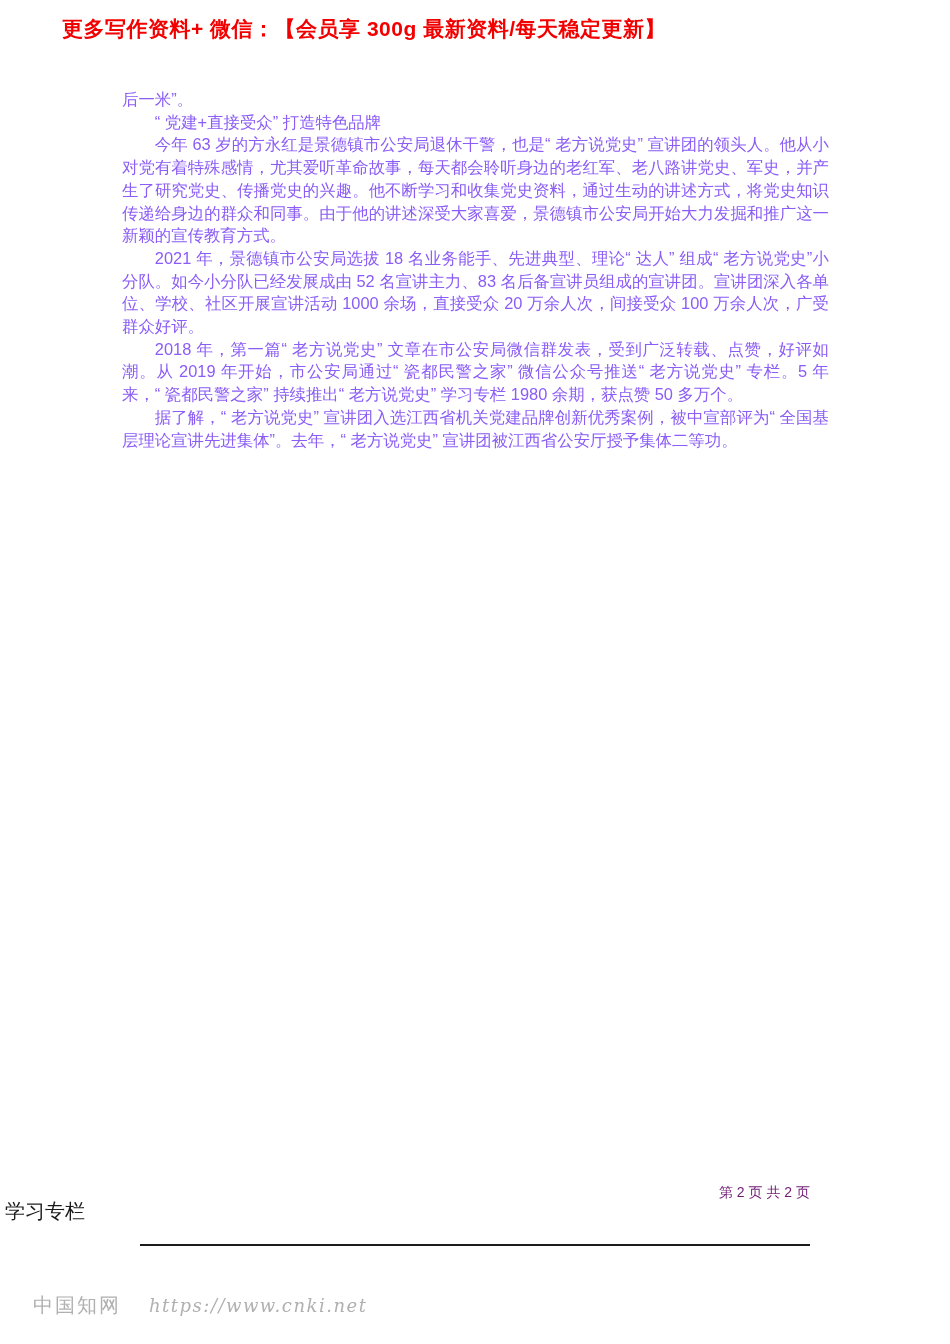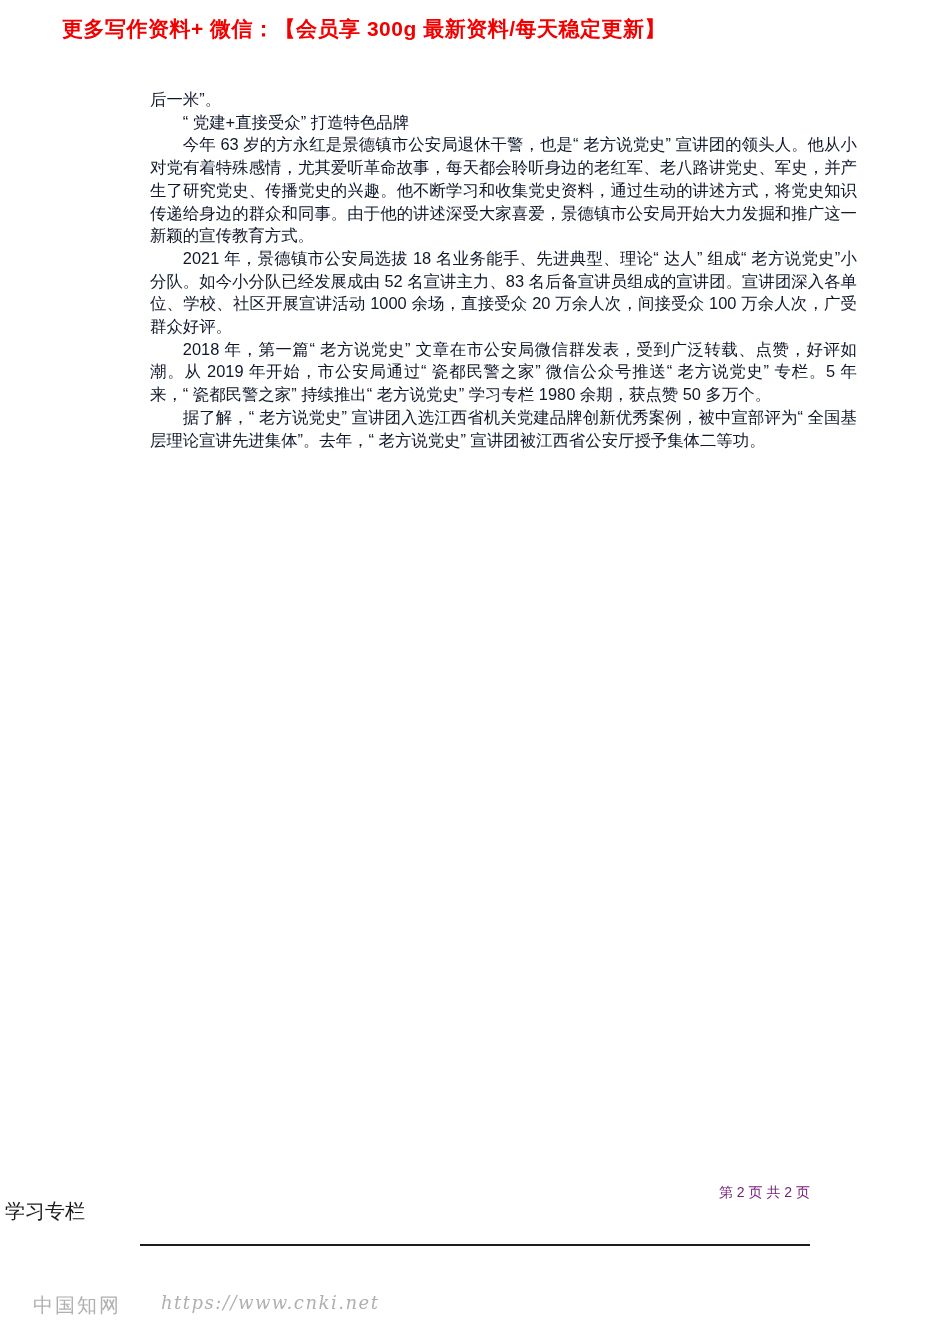--- a/index.html
+++ b/index.html
@@ -23,22 +23,21 @@
   }
 
   .doc-body {
     position: absolute;
     left: 122px;
     top: 88px;
     width: 707px;
     font-size: 16.4px;
     line-height: 22.7px;
     text-align: justify;
-    color: #0f172a;
-    margin-left: 28px;
+    color: #8b5cf6;
   }
   .doc-body p { text-indent: 2em; }
   .doc-body p.no-indent { text-indent: 0; }
 
   .page-indicator {
     position: absolute;
     right: 140px;
     top: 1184px;
     font-size: 14px;
     color: #701a75;
@@ -63,22 +62,22 @@
     background: #1c1c1c;
   }
 
   .watermark {
     position: absolute;
     left: 33px;
     top: 1292px;
     color: #b0b0b0;
     white-space: nowrap;
     display: flex;
-    align-items: flex-start;
-    gap: 40px;
+    align-items: center;
+    gap: 28px;
   }
   .watermark .site-name {
     font-size: 20px;
     letter-spacing: 2px;
     font-family: "Liberation Serif", "DejaVu Serif", serif;
   }
   .watermark .site-url {
     font-size: 18px;
     letter-spacing: 1.5px;
     font-family: "DejaVu Serif", "Liberation Serif", serif;

